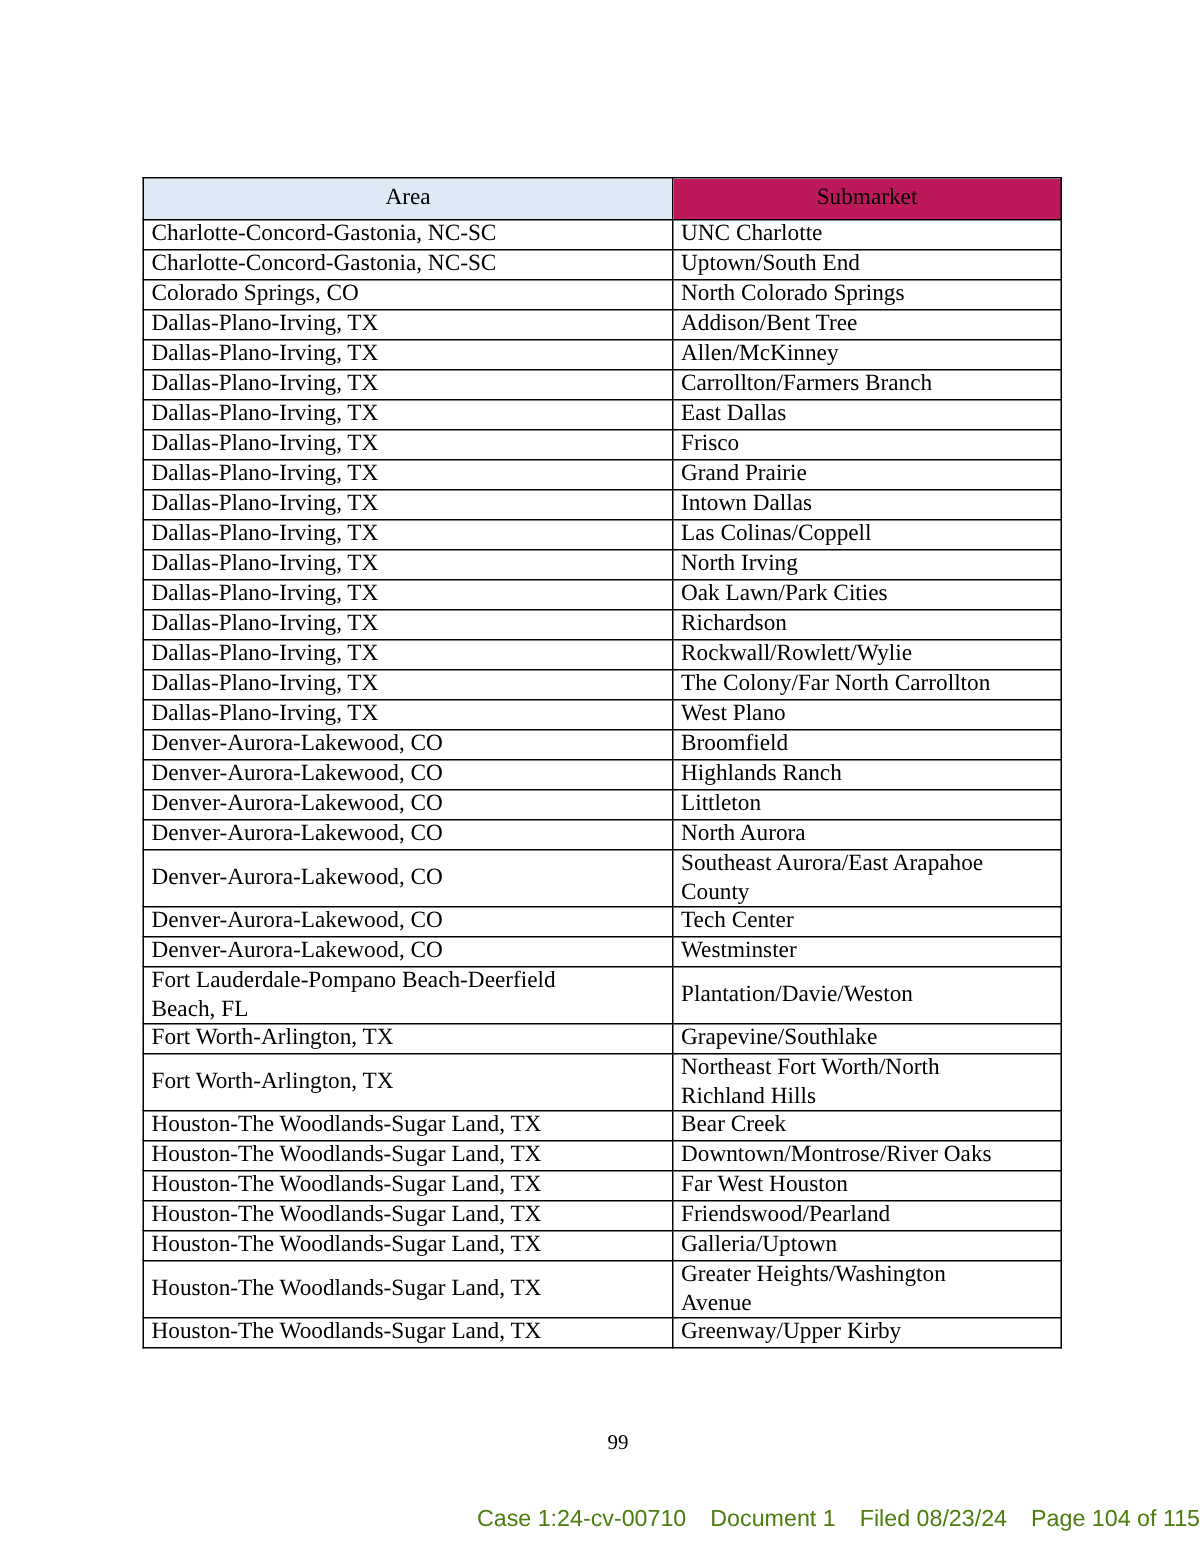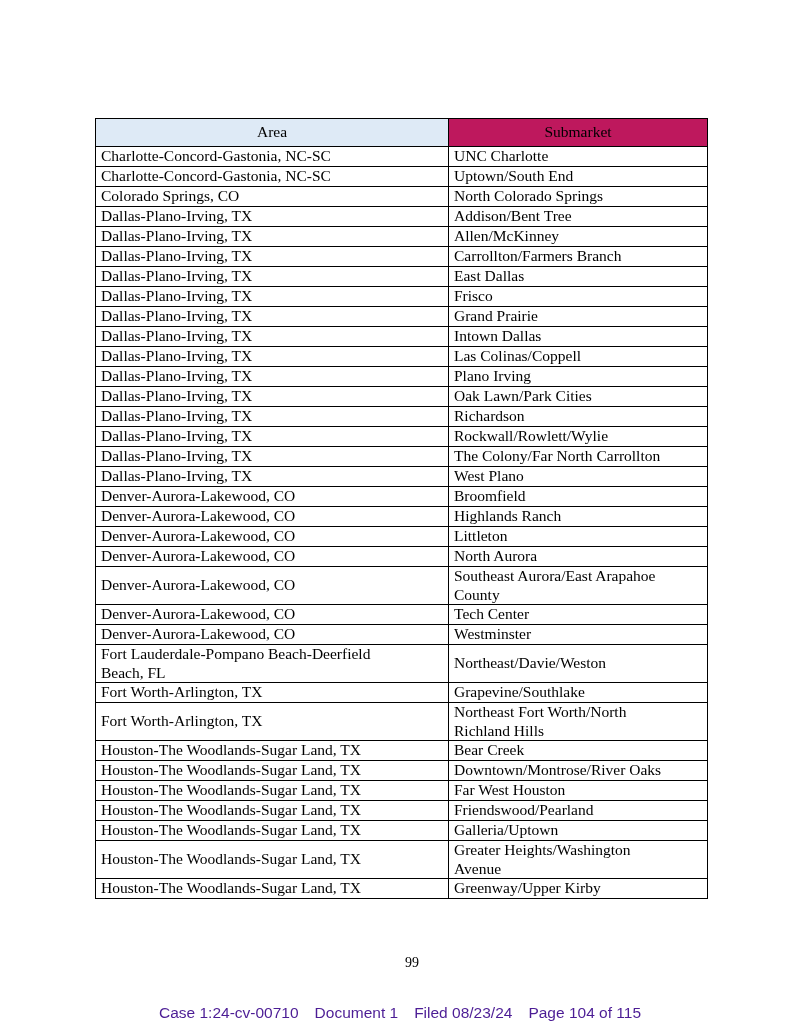--- a/index.html
+++ b/index.html
@@ -123,21 +123,21 @@
         <tr>
           <td>Dallas-Plano-Irving, TX</td>
           <td>Intown Dallas</td>
         </tr>
         <tr>
           <td>Dallas-Plano-Irving, TX</td>
           <td>Las Colinas/Coppell</td>
         </tr>
         <tr>
           <td>Dallas-Plano-Irving, TX</td>
-          <td>Plano Irving</td>
+          <td>North Irving</td>
         </tr>
         <tr>
           <td>Dallas-Plano-Irving, TX</td>
           <td>Oak Lawn/Park Cities</td>
         </tr>
         <tr>
           <td>Dallas-Plano-Irving, TX</td>
           <td>Richardson</td>
         </tr>
         <tr>
@@ -177,21 +177,21 @@
           <td>Denver-Aurora-Lakewood, CO</td>
           <td>Tech Center</td>
         </tr>
         <tr>
           <td>Denver-Aurora-Lakewood, CO</td>
           <td>Westminster</td>
         </tr>
         <tr>
           <td>Fort Lauderdale-Pompano Beach-Deerfield
 Beach, FL</td>
-          <td>Northeast/Davie/Weston</td>
+          <td>Plantation/Davie/Weston</td>
         </tr>
         <tr>
           <td>Fort Worth-Arlington, TX</td>
           <td>Grapevine/Southlake</td>
         </tr>
         <tr>
           <td>Fort Worth-Arlington, TX</td>
           <td>Northeast Fort Worth/North
 Richland Hills</td>
         </tr>
@@ -222,20 +222,20 @@
         </tr>
         <tr>
           <td>Houston-The Woodlands-Sugar Land, TX</td>
           <td>Greenway/Upper Kirby</td>
         </tr>
       </tbody>
   </table>
 
   <div class="page-number">99</div>
 
-  <div class="case-stamp" style="color: #4c1d95;">
+  <div class="case-stamp" style="color: #4d7c0f; justify-content: flex-end;">
     <span>Case 1:24-cv-00710</span>
     <span>Document 1</span>
     <span>Filed 08/23/24</span>
     <span>Page 104 of 115</span>
   </div>
 
 </div>
 
 </body></html>

